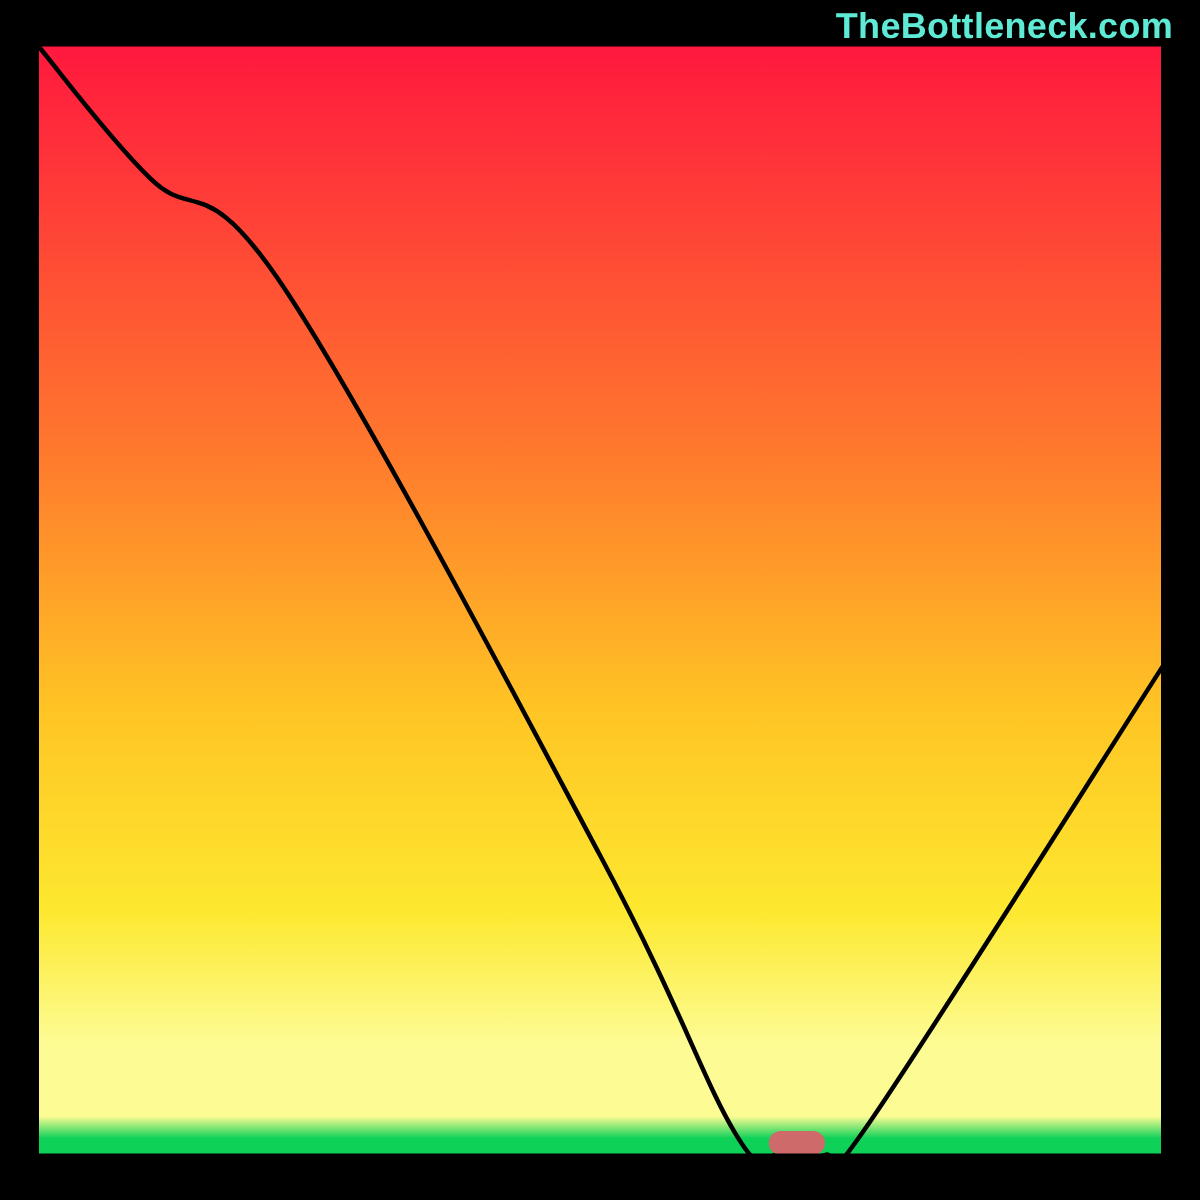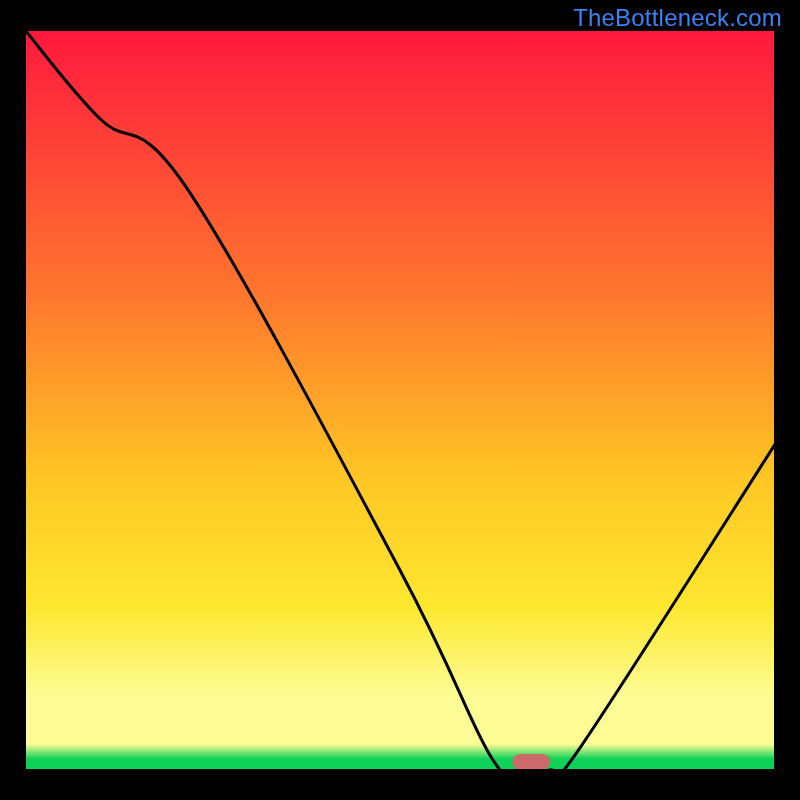--- a/index.html
+++ b/index.html
@@ -15,22 +15,22 @@
     width: 800px;
     height: 800px;
     background: #000;
   }
   .watermark {
     position: absolute;
     top: 4px;
     right: 18px;
     font-family: Arial, Helvetica, sans-serif;
     font-size: 24px;
-    font-weight: 400;
-    color: #3b82f6;
+    font-weight: 700;
+    color: #5eead4;
     letter-spacing: 0.2px;
     margin-left: 30px;
   }
   svg {
     position: absolute;
     left: 0;
     top: 0;
   }
 </style>
 </head>

